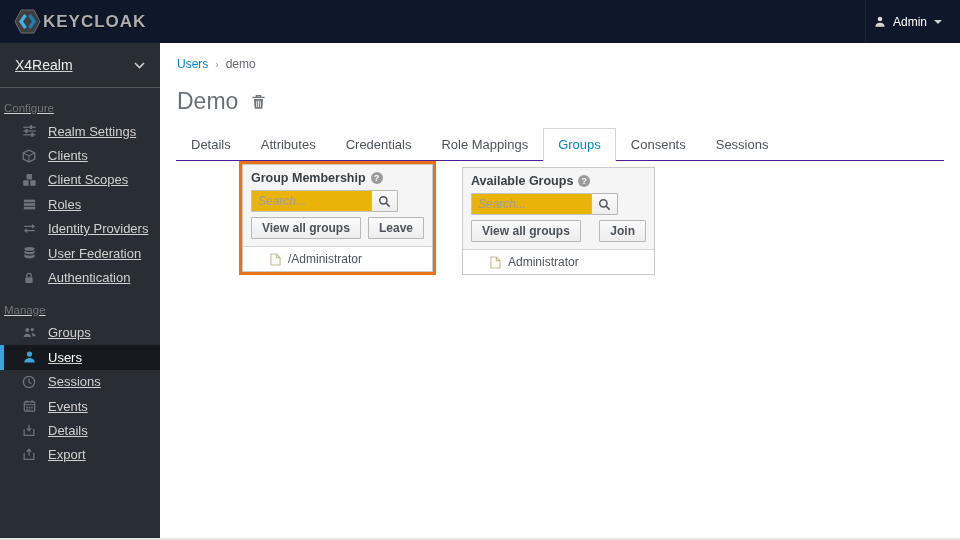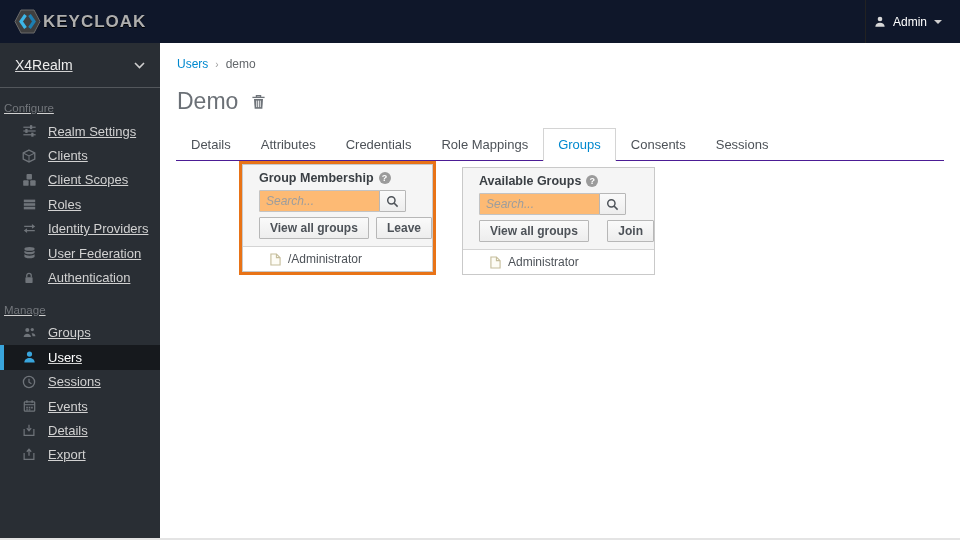--- a/index.html
+++ b/index.html
@@ -44,29 +44,29 @@
 
   .tabs { display:flex; align-items:flex-end; margin:13px 16px 0 16px; border-bottom:1px solid #4c1d95; }
   .tab { padding:8px 14px; font-size:13px; color:#4d5258; cursor:pointer;
          border:1px solid transparent; border-bottom:none; }
   .tab.active { background:#fff; border-color:#d4d4d4; color:#0088ce; margin-bottom:-1px; padding-bottom:9px; }
 
   
   .highlight-box { position:absolute; left:79px; top:118px; border:3px solid #e87317; }
   .panel { width:191px; border:1px solid #c9c9c9; background:#f5f5f5; font-size:12px; }
   .panel.standalone { position:absolute; left:302px; top:124px; width:193px; }
-  .panel-head { padding:6px 0 7px;margin-left:16px; }
+  .panel-head { padding:6px 8px 7px; }
   .panel-title { display:flex; align-items:center; gap:5px; font-weight:bold; font-size:12.5px;
                  color:#3a3f44; margin-bottom:5px; }
   .help-circle { width:12px; height:12px; border-radius:50%; background:#9b9b9b; color:#fff;
                  font-size:9px; font-weight:bold; display:inline-flex; align-items:center;
                  justify-content:center; cursor:pointer; }
   .input-group { display:flex; }
   .search-input { width:121px; height:22px; border:1px solid #c3c3c3; padding:0 6px; font-size:12px;
-                  font-family:"Liberation Sans", sans-serif; color:#363636; background:#fdba74; border-radius:1px; }
+                  font-family:"Liberation Sans", sans-serif; color:#363636; background:#eab308; border-radius:1px; }
   .search-input::placeholder { font-style:italic; color:#9d9d9d; }
   .search-btn { width:27px; height:22px; margin-left:-1px; border:1px solid #b7b7b7; border-radius:1px;
                 background:linear-gradient(#fafafa,#ededed); display:flex; align-items:center;
                 justify-content:center; cursor:pointer; color:#4d5258; }
   .btn-row { display:flex; justify-content:space-between; margin-top:5px; }
   .btn { font-family:"Liberation Sans", sans-serif; font-size:12px; font-weight:bold; color:#4d5258;
          background:linear-gradient(#fafafa,#ededed); border:1px solid #b7b7b7; border-radius:1px;
          padding:2px 10px; height:22px; cursor:pointer; }
   .panel-list { background:#fff; border-top:1px solid #d4d4d4; }
   .tree-item { display:flex; align-items:center; gap:7px; padding:5px 8px 5px 27px; color:#4d5258;

